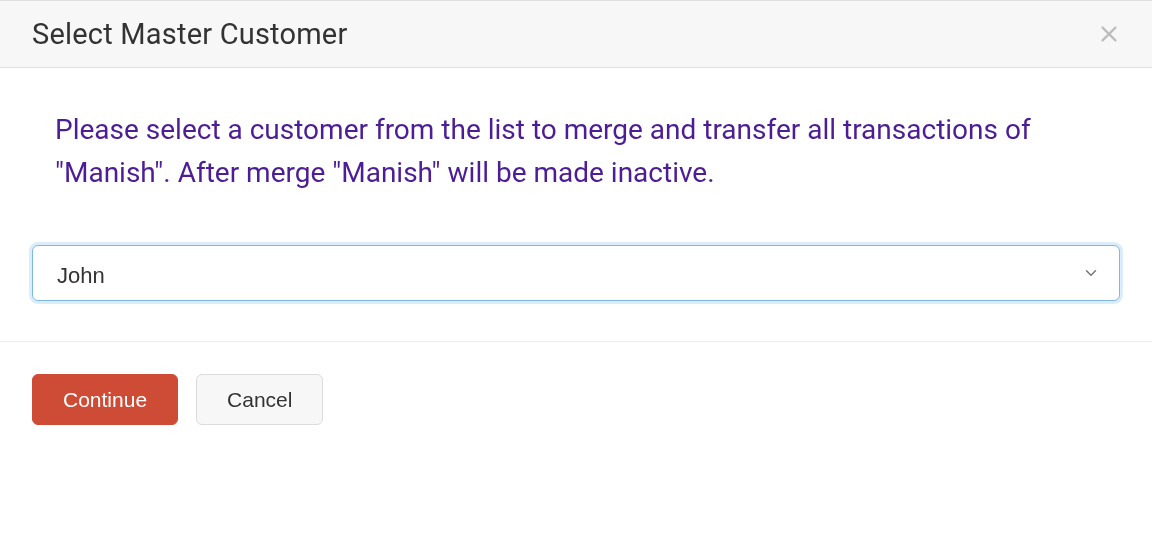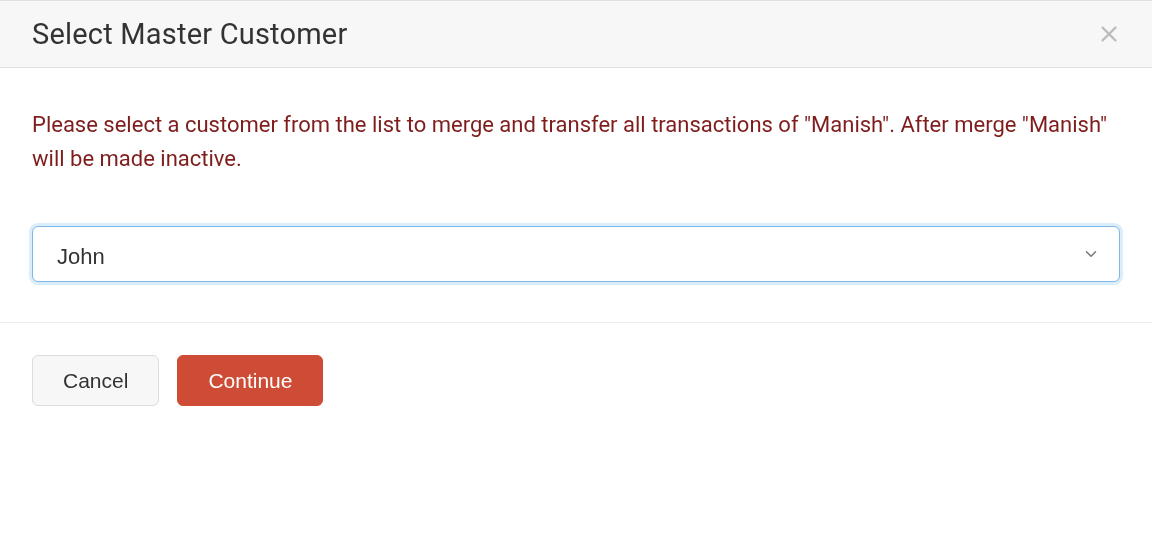--- a/index.html
+++ b/index.html
@@ -37,24 +37,25 @@
       line-height: 0;
     }
     .close-btn svg {
       width: 22px;
       height: 22px;
     }
     .modal-body {
       padding: 40px 32px 40px 32px;
     }
     .instruction-text {
-      font-size: 22px;
+      font-size: 28px;
       line-height: 1.55;
-      color: #7f1d1d;
+      color: #4c1d95;
       margin-bottom: 50px;
+      margin-left: 23px;
     }
     .select-wrapper {
       position: relative;
       width: 100%;
     }
     .customer-select {
       width: 100%;
       height: 56px;
       border: 1px solid #7db8e8;
       border-radius: 6px;
@@ -131,15 +132,15 @@
     </button>
     <span class="select-chevron">
       <svg viewBox="0 0 24 24" fill="none" stroke="currentColor" stroke-width="2" stroke-linecap="round" stroke-linejoin="round">
         <polyline points="6 9 12 15 18 9"></polyline>
       </svg>
     </span>
   </div>
 </div>
 
 <div class="modal-footer">
+  <button class="btn btn-primary">Continue</button>
   <button class="btn btn-secondary">Cancel</button>
-  <button class="btn btn-primary">Continue</button>
 </div>
 
 </body></html>

